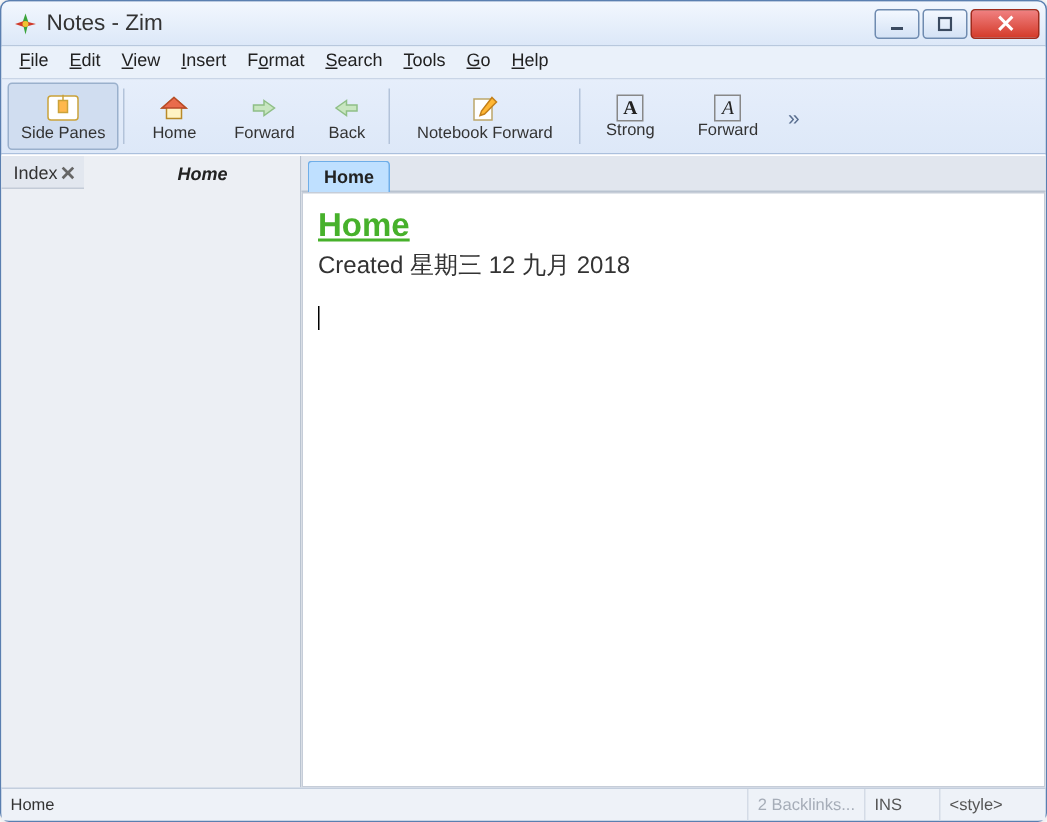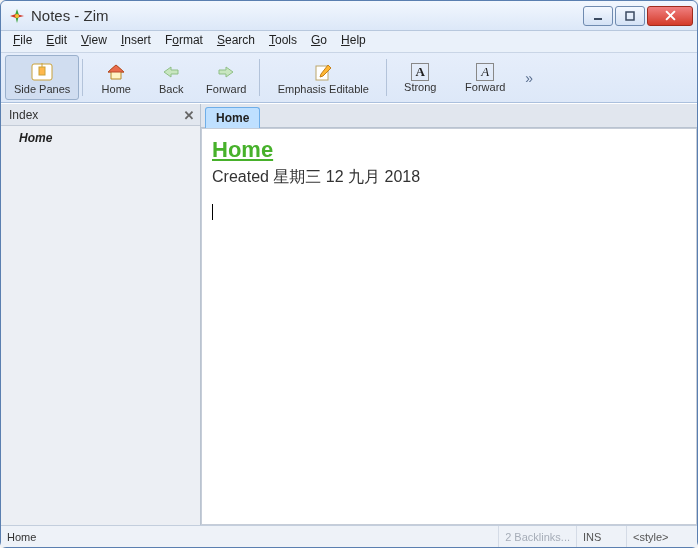--- a/index.html
+++ b/index.html
@@ -116,21 +116,22 @@
     display: flex;
     background: #eceff4;
     min-height: 0;
     border-top: 1px solid #fff;
   }
   .side-pane {
     width: 200px;
     background: #eceff4;
     border-right: 1px solid #b9c3d0;
     display:flex;
-    flex-direction:column;
+    flex-direction:row;
+    gap:44px;
   }
   .side-header {
     height: 22px;
     background: #e2e7ef;
     border-bottom: 1px solid #c3cbd7;
     display: flex;
     align-items: center;
     padding: 0 4px 0 8px;
     font-size: 12px;
     color: #333;
@@ -285,45 +286,45 @@
     <div class="tool-sep"></div>
     <div class="tool-btn" style="min-width:60px">
       <span class="tb-icon">
         <svg width="20" height="18" viewBox="0 0 20 18">
           <path d="M10 2 L18 9 L15 9 L15 16 L5 16 L5 9 L2 9 Z" fill="#fff3c4" stroke="#b88a2a"></path>
           <path d="M10 2 L18 9 L2 9 Z" fill="#e96b4c" stroke="#b84a2a"></path>
         </svg>
       </span>
       <span>Home</span>
     </div>
+    <div class="tool-btn" style="min-width:60px">
+      <span class="tb-icon">
+        <svg width="18" height="14" viewBox="0 0 18 14">
+            <path d="M9 2 L16 7 L9 12 L9 9 L2 9 L2 5 L9 5 Z" fill="#c8e6c0" stroke="#8fbf87"></path>
+          </svg>
+      </span>
+      <span>Forward</span>
+    </div>
     <div class="tool-btn" style="min-width:50px">
       <span class="tb-icon">
         <svg width="18" height="14" viewBox="0 0 18 14">
             <path d="M9 2 L2 7 L9 12 L9 9 L16 9 L16 5 L9 5 Z" fill="#c8e6c0" stroke="#8fbf87"></path>
           </svg>
       </span>
       <span>Back</span>
-    </div>
-    <div class="tool-btn" style="min-width:60px">
-      <span class="tb-icon">
-        <svg width="18" height="14" viewBox="0 0 18 14">
-            <path d="M9 2 L16 7 L9 12 L9 9 L2 9 L2 5 L9 5 Z" fill="#c8e6c0" stroke="#8fbf87"></path>
-          </svg>
-      </span>
-      <span>Forward</span>
     </div>
     <div class="tool-sep"></div>
     <div class="tool-btn" style="min-width:120px">
       <span class="tb-icon">
         <svg width="18" height="18" viewBox="0 0 18 18">
           <rect x="2" y="3" width="12" height="14" fill="#fff" stroke="#bca66a"></rect>
           <path d="M14 2 L17 5 L9 13 L6 14 L7 11 Z" fill="#ffb734" stroke="#c4801a"></path>
         </svg>
       </span>
-      <span>Emphasis Editable</span>
+      <span>Notebook Forward</span>
     </div>
     <div class="tool-sep"></div>
     <div class="tool-btn" style="min-width:60px">
       <span class="tb-icon" style="border:1px solid #888;width:18px;height:18px;font-weight:bold;font-family:serif;font-size:13px;color:#222">A</span>
       <span>Strong</span>
     </div>
     <div class="tool-btn" style="min-width:70px">
       <span class="tb-icon" style="border:1px solid #888;width:18px;height:18px;font-style:italic;font-family:serif;font-size:13px;color:#222">A</span>
       <span>Forward</span>
     </div>

